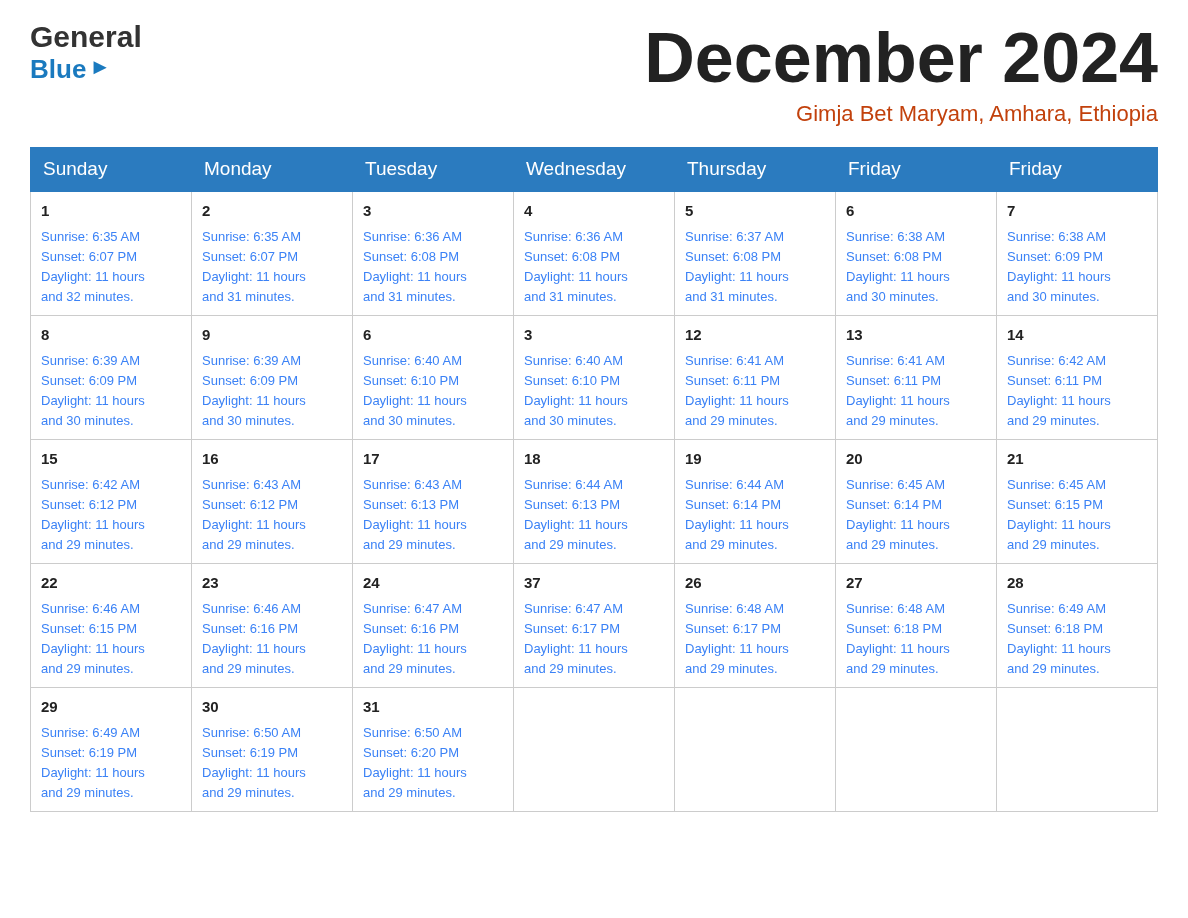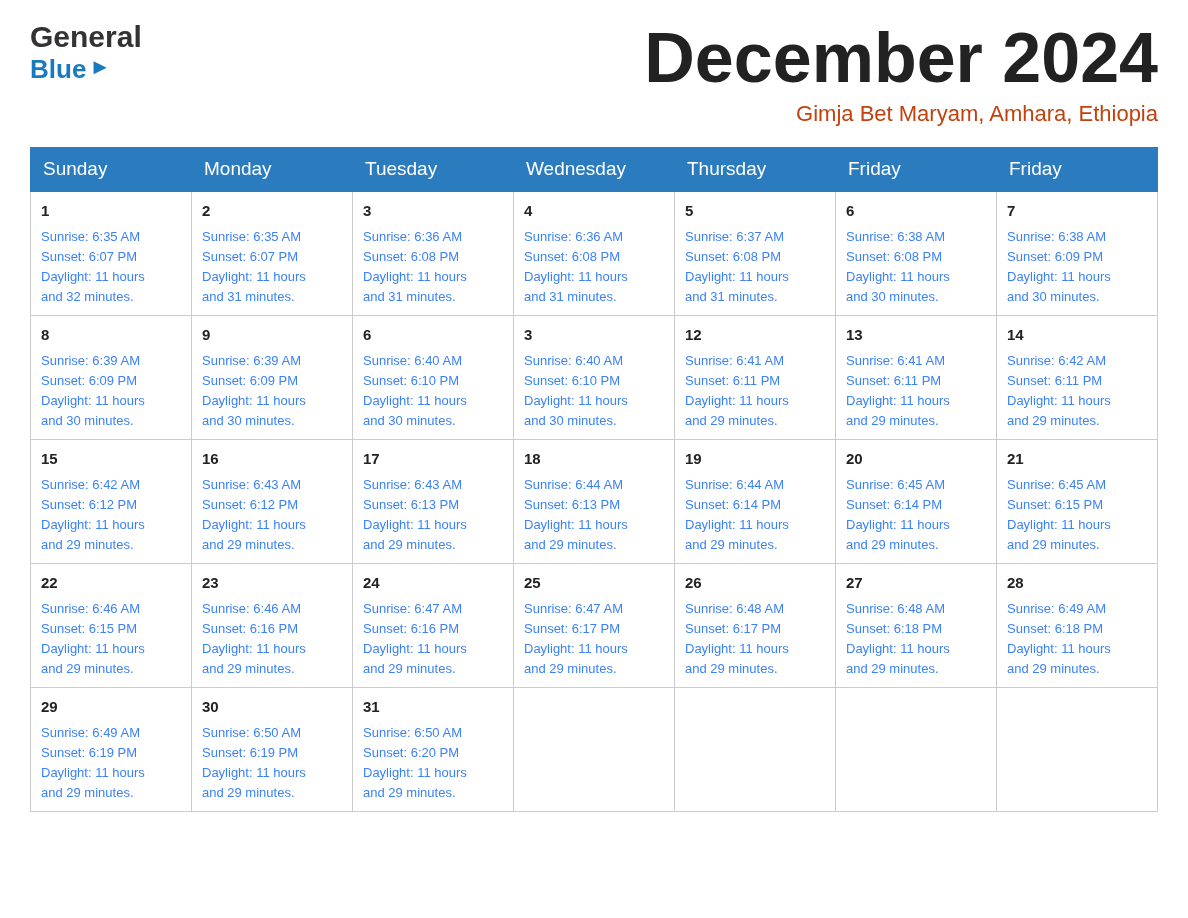--- a/index.html
+++ b/index.html
@@ -351,21 +351,21 @@
         <td>
           <div class="day-number">24</div>
           <div class="day-info">
             Sunrise: 6:47 AM<br>
             Sunset: 6:16 PM<br>
             Daylight: 11 hours<br>
             and 29 minutes.
           </div>
         </td>
         <td>
-          <div class="day-number">25</div>
+          <div class="day-number">37</div>
           <div class="day-info">
             Sunrise: 6:47 AM<br>
             Sunset: 6:17 PM<br>
             Daylight: 11 hours<br>
             and 29 minutes.
           </div>
         </td>
         <td>
           <div class="day-number">26</div>
           <div class="day-info">

